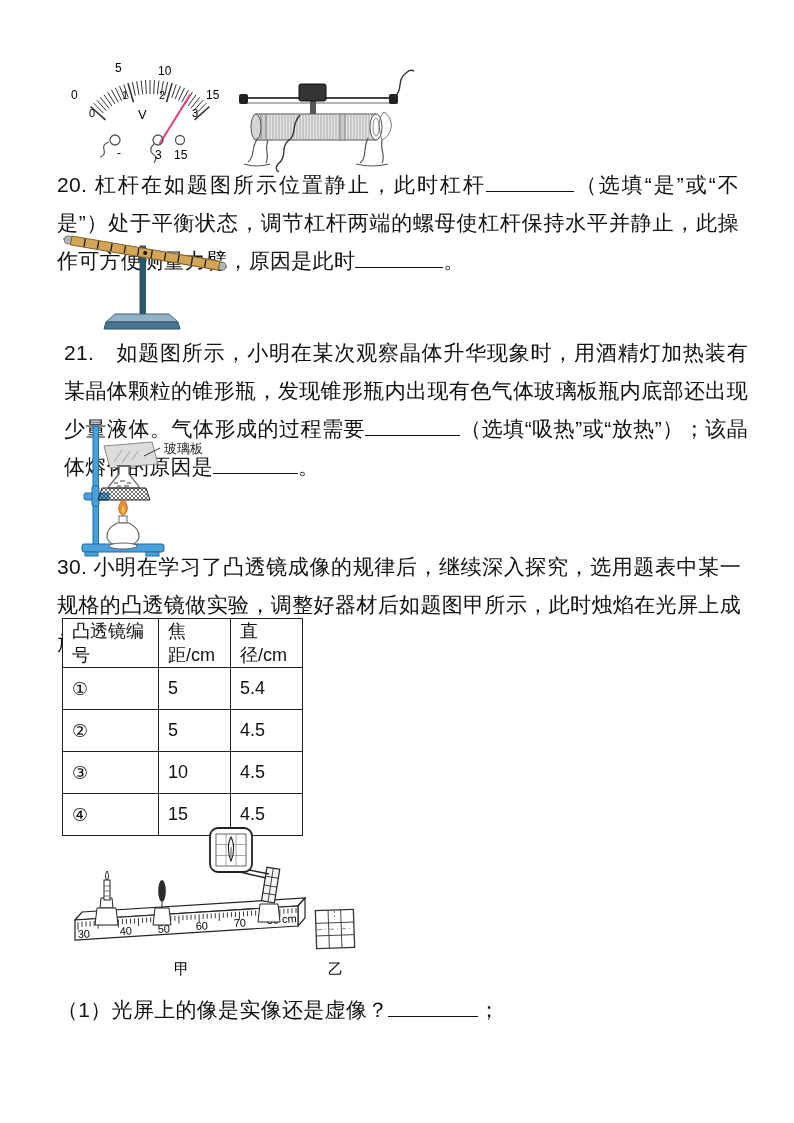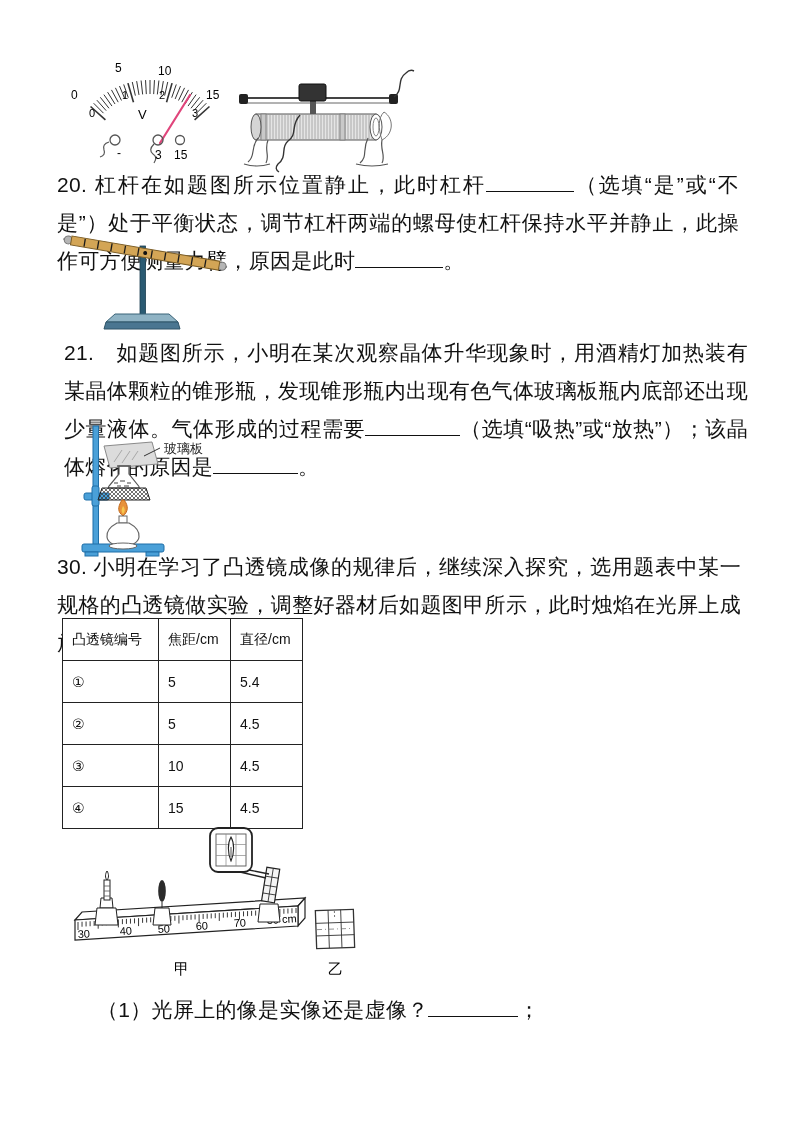--- a/index.html
+++ b/index.html
@@ -1,21 +1,21 @@
 <!DOCTYPE html>
 <html><head>
 <meta charset="utf-8">
 <style>
   html,body{margin:0;padding:0;background:#fff;}
   #page{position:relative;width:794px;height:1123px;background:#fff;overflow:hidden;
         font-family:"Liberation Sans","DejaVu Sans",sans-serif;color:#111;}
   .para{position:absolute;font-size:21px;line-height:38px;text-align:justify;letter-spacing:.3px;}
   .blank{display:inline-block;border-bottom:1.3px solid #111;height:15px;vertical-align:baseline;}
   .fig{position:absolute;}
-  table.lens{position:absolute;left:62px;top:618px;border-collapse:collapse;font-size:14px;border-radius:20px;}
+  table.lens{position:absolute;left:62px;top:618px;border-collapse:collapse;font-size:18px;border-radius:20px;}
   table.lens td{border:1px solid #222;height:41px;padding:0 4px 0 9px;vertical-align:middle;background:#fff;}
   td.c1{width:82px;} td.c2{width:58px;} td.c3{width:58px;margin-top:12px;}
   svg text{font-family:"Liberation Sans","DejaVu Sans",sans-serif;}
 </style>
 </head>
 <body>
 
 <div id="page">
 
   <div class="fig" style="left:57px;top:53px;width:182px;height:114px;">
@@ -302,17 +302,17 @@
       <g transform="rotate(-2 265 107)">
         <rect x="246" y="88" width="38" height="38" fill="#fff" stroke="#333" stroke-width="1.3"></rect>
         <path d="M258.7,88 v38 M271.3,88 v38 M246,100.7 h38 M246,113.3 h38" stroke="#333" stroke-width="0.9"></path>
         <line x1="265" y1="89" x2="265" y2="96" stroke="#555" stroke-width="0.8" stroke-dasharray="2 2"></line>
         <line x1="247" y1="107" x2="283" y2="107" stroke="#666" stroke-width="0.7" stroke-dasharray="5 3 1 3"></line>
       </g>
       <text x="258" y="152" font-size="15">乙</text>
     </svg>
   </div>
 
-  <div class="para" style="left:57px;top:991px;width:684px;margin-left:40px;">
+  <div class="para" style="left:57px;top:991px;width:684px;">
     <span>（1）光屏上的像是实像还是虚像？</span><span class="blank" style="width:90px;"></span><span>；</span>
   </div>
 
 </div>
 
 </body></html>

